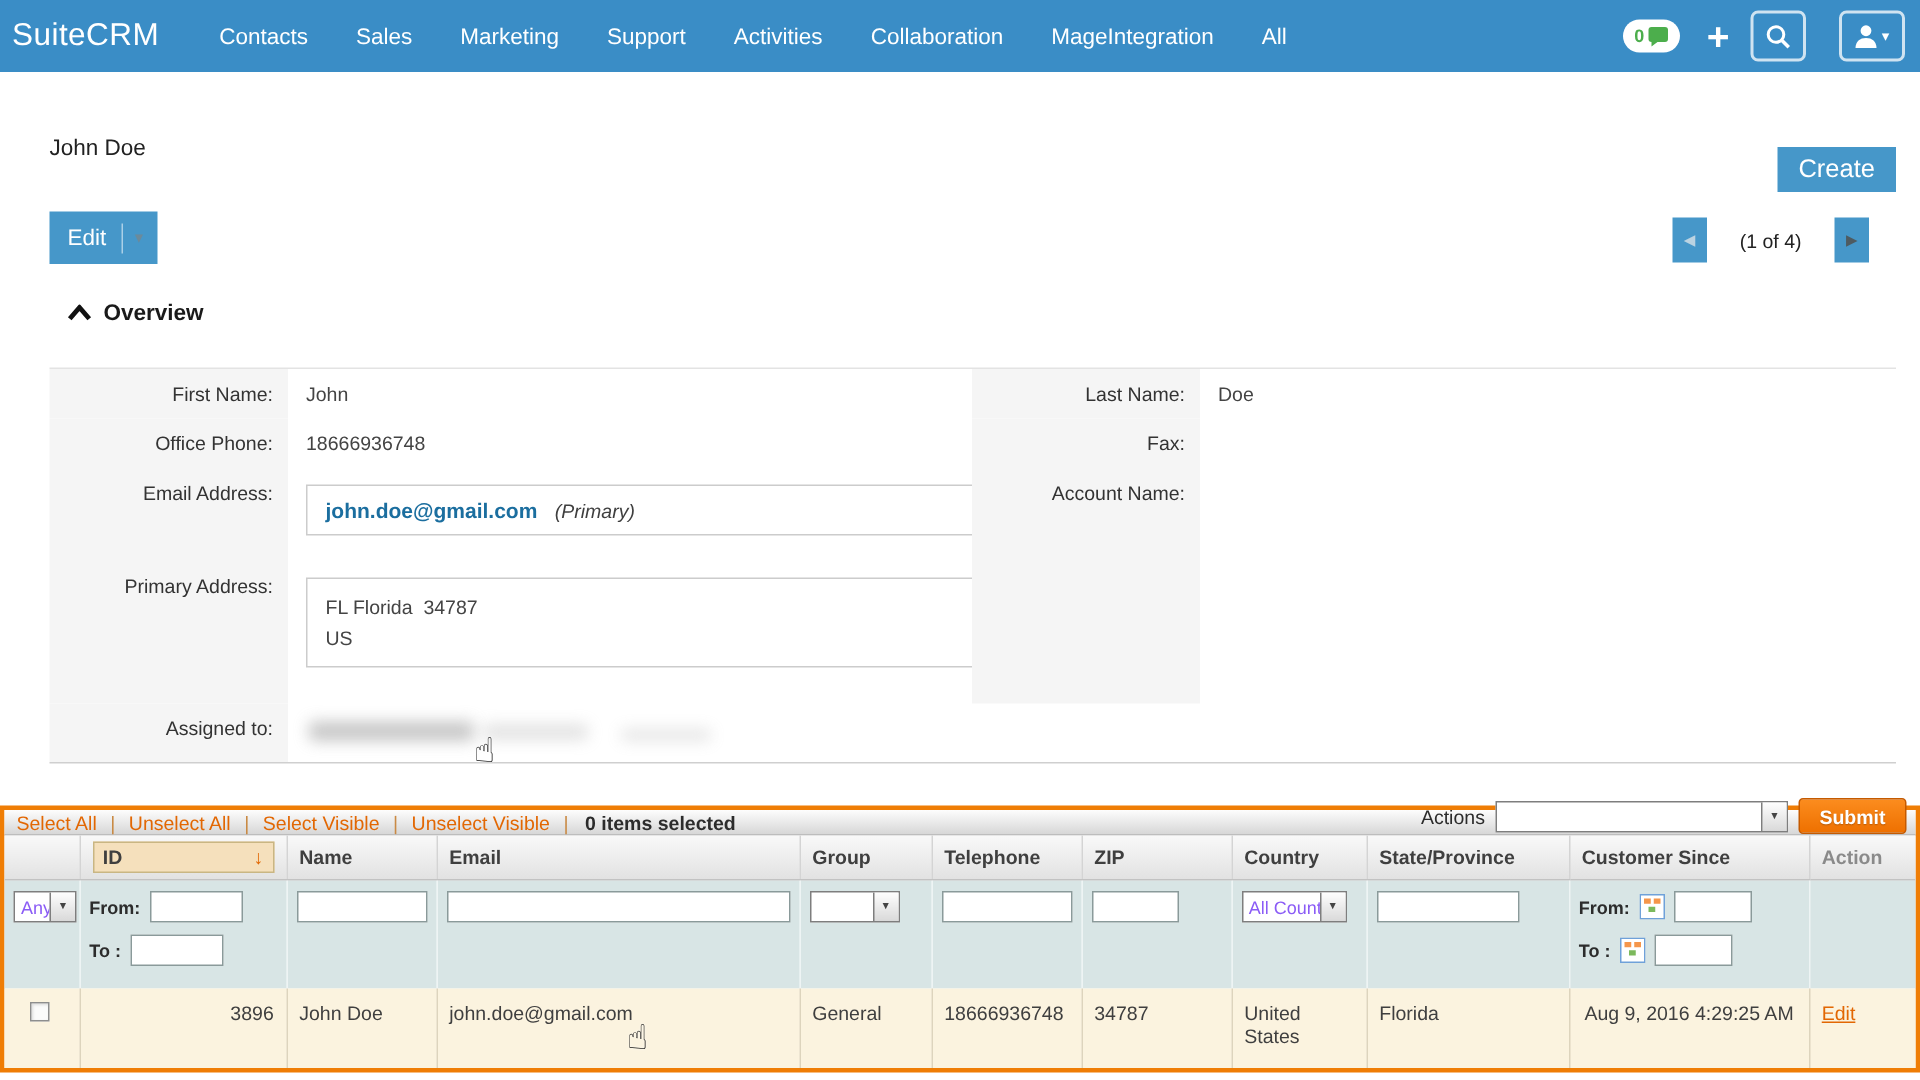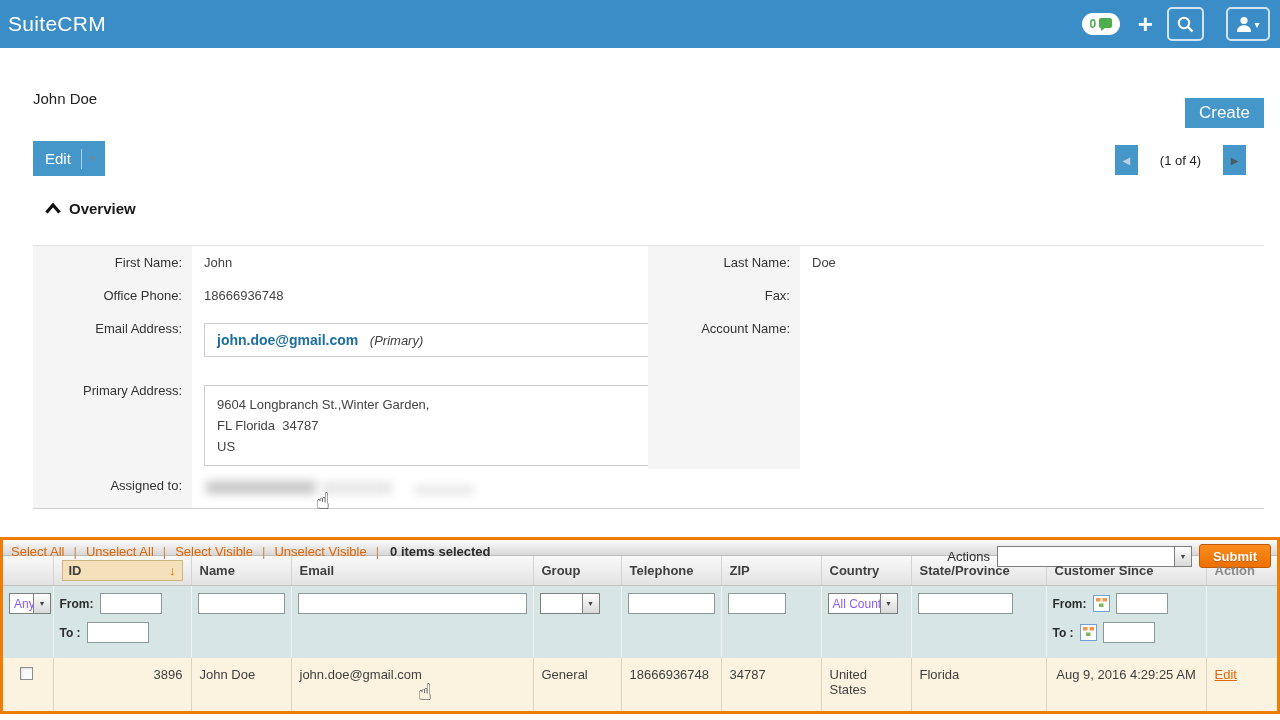--- a/index.html
+++ b/index.html
@@ -60,21 +60,21 @@
   .redact-wrap { position:relative; height:20px; margin-top:2px; }
   .blur-blob { position:absolute; background:#a9a9a9; filter:blur(5px); border-radius:3px; }
   .blob1 { left:2px; top:1px; width:110px; height:13px; opacity:.65; }
   .blob2 { left:118px; top:3px; width:70px; height:10px; opacity:.35; }
   .blob3 { left:210px; top:6px; width:60px; height:8px; opacity:.3; }
 
   
   .grid-panel { position:absolute; left:0; top:537px; width:1280px;
     border:3px solid #EF7D05; background:#fff; font-size:13px; }
   .grid-toolbar { height:16px; background:linear-gradient(#fdfdfd,#d7d7d7);
-    border-bottom:1px solid #bdbdbd; display:flex; align-items:flex-start; padding:4px 6px 0 8px; }
+    border-bottom:1px solid #bdbdbd; display:flex; align-items:flex-end; padding:16px 6px 0 8px; }
   .tlink { color:#E26703; cursor:pointer; font-size:13px; }
   .tsep { color:#c98a45; margin:0 9px; }
   .titems { color:#2c2c2c; font-weight:bold; margin-left:2px; }
   .toolbar-right { margin-left:auto; display:flex; align-items:center; gap:7px; }
   .actions-label { color:#2c2c2c; }
   .fake-select { background:#fff; border:1px solid #7e7e7e; height:21px; display:flex;
     align-items:center; cursor:pointer; }
   .fake-select .sel-text { flex:1; padding:0 4px; font-size:12px; color:#8b5cf6; overflow:hidden;
     white-space:nowrap; }
   .sel-arrow { width:17px; height:100%; border-left:1px solid #7e7e7e;
@@ -120,20 +120,30 @@
   .cursor-a { left:316px; top:488px; }
   .cursor-b { left:418px; top:679px; }
 </style>
 </head>
 <body>
 
 <div class="stage">
 
   <div class="nav">
     <div class="brand">SuiteCRM</div>
+    <div class="nav-menu">
+      <div class="nav-item">Contacts</div>
+      <div class="nav-item">Sales</div>
+      <div class="nav-item">Marketing</div>
+      <div class="nav-item">Support</div>
+      <div class="nav-item">Activities</div>
+      <div class="nav-item">Collaboration</div>
+      <div class="nav-item">MageIntegration</div>
+      <div class="nav-item">All</div>
+    </div>
     <div class="nav-right">
       <div class="chat-pill">
         <span class="chat-count">0</span>
         <span class="chat-bubble"></span>
       </div>
       <div class="plus-btn">+</div>
       <div class="navbox">
         <svg width="19" height="19" viewBox="0 0 19 19">
           <circle cx="8" cy="8" r="5.2" fill="none" stroke="#fff" stroke-width="2"></circle>
           <line x1="12" y1="12" x2="16.5" y2="16.5" stroke="#fff" stroke-width="2.4"></line>
@@ -189,21 +199,20 @@
         <span class="email-link">john.doe@gmail.com</span>
         <span class="email-primary">(Primary)</span>
       </div>
     </div>
     <div class="dlabel">Account Name:</div>
     <div class="dvalue"></div>
 
     <div class="dlabel">Primary Address:</div>
     <div class="dvalue">
       <div class="field-box">
-        <div class="addr-line">9604 Longbranch St.,Winter Garden,</div>
         <div class="addr-line">FL Florida  34787</div>
         <div class="addr-line">US</div>
       </div>
     </div>
     <div class="dlabel"></div>
     <div class="dvalue"></div>
 
     <div class="dlabel">Assigned to:</div>
     <div class="dvalue">
       <div class="redact-wrap">

